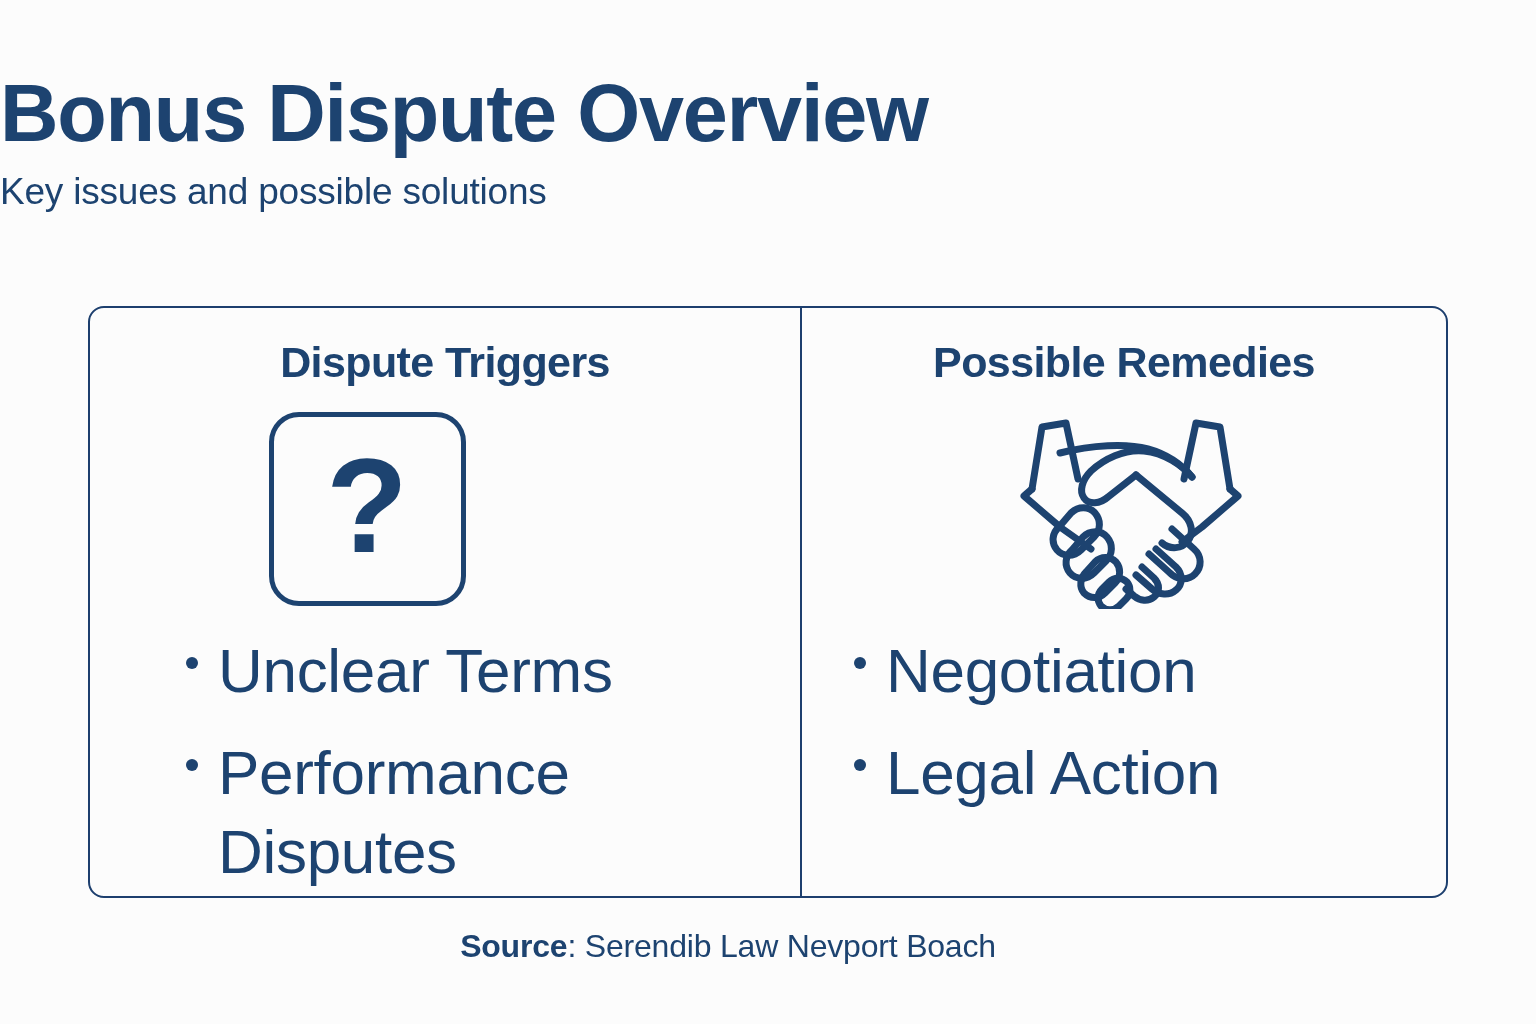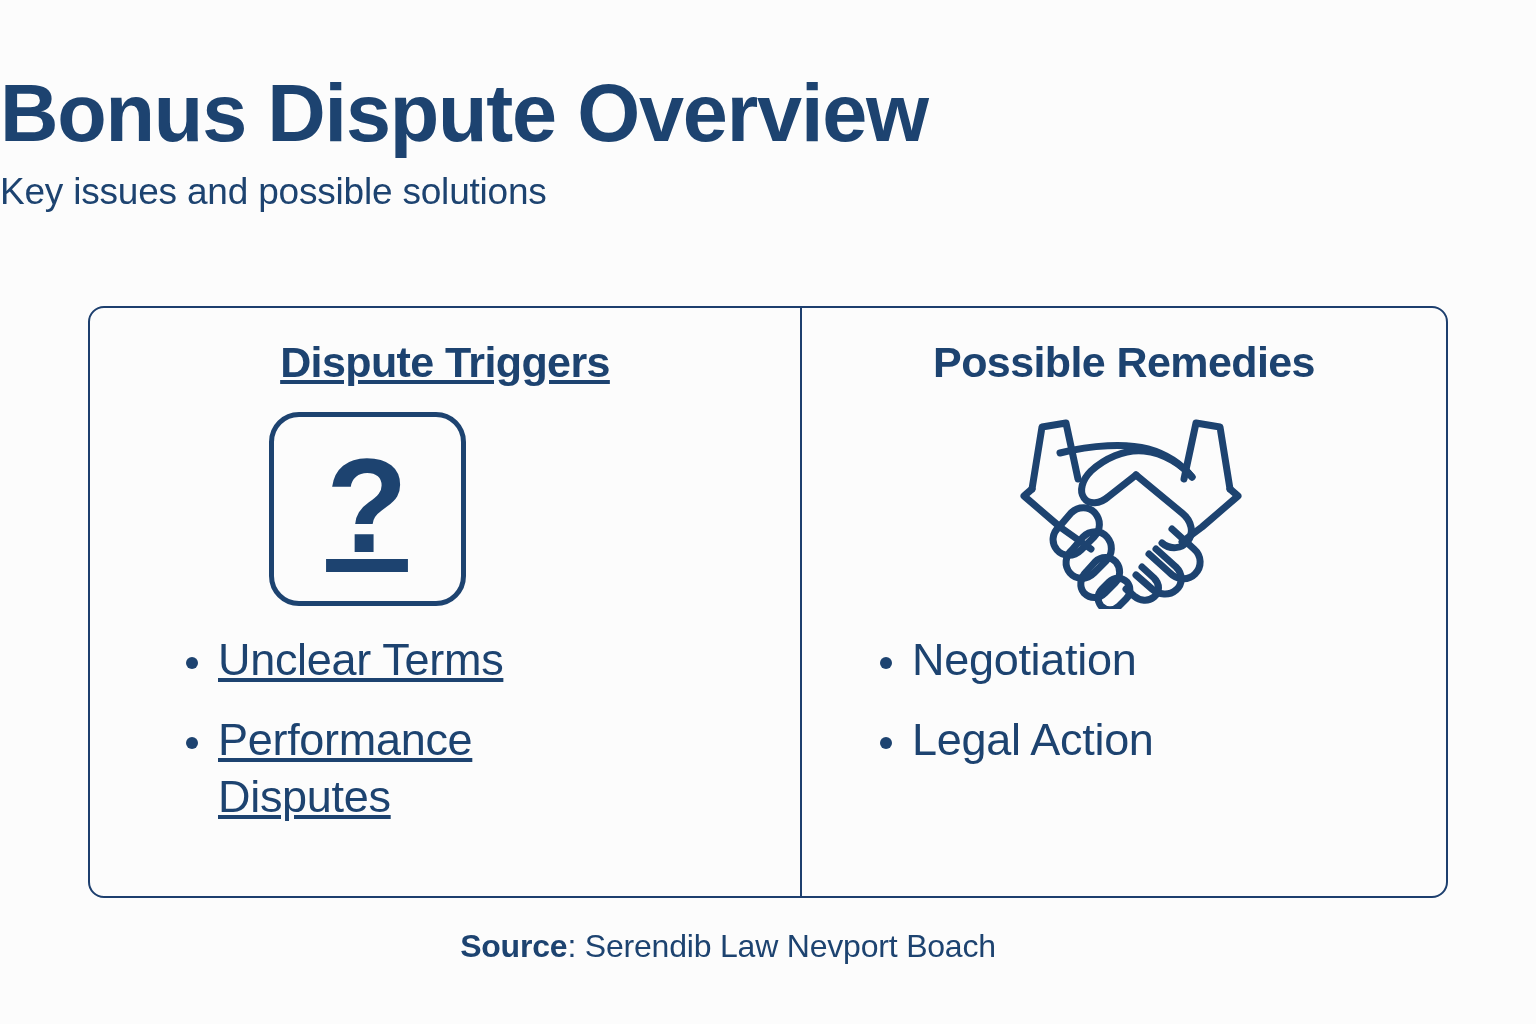--- a/index.html
+++ b/index.html
@@ -65,21 +65,20 @@
   .col {
     position: relative;
     box-sizing: border-box;
     height: 100%;
     display: flex;
     flex-direction: column;
     align-items: center;
   }
   .col-left {
     width: 753px;
-    text-decoration: underline;
   }
   .col-right {
     width: 685px;
     border-left: 2px solid #1d3f6e;
   }
 
   .col-head {
     margin-top: 32px;
     font-size: 43px;
     font-weight: 700;
@@ -142,29 +141,29 @@
   .dot {
     flex: 0 0 auto;
     width: 12px;
     height: 12px;
     border-radius: 50%;
     background: #1d4370;
     margin-top: 26px;
     margin-right: 20px;
   }
   .btext {
-    font-size: 45px;
+    font-size: 62px;
     font-weight: 400;
     line-height: 1.28;
     letter-spacing: -0.3px;
     color: #1d4370;
     max-width: 420px;
   }
   .btext.bold { font-weight: 400; }
-  .col-right .bullets { align-items: flex-start; padding-left: 78px; }
+  .col-right .bullets { align-items: flex-start; padding-left: 52px; }
 
   
   .source {
     position: absolute;
     left: 0;
     top: 928px;
     width: 1456px;
     text-align: center;
     font-size: 32px;
     font-weight: 400;

